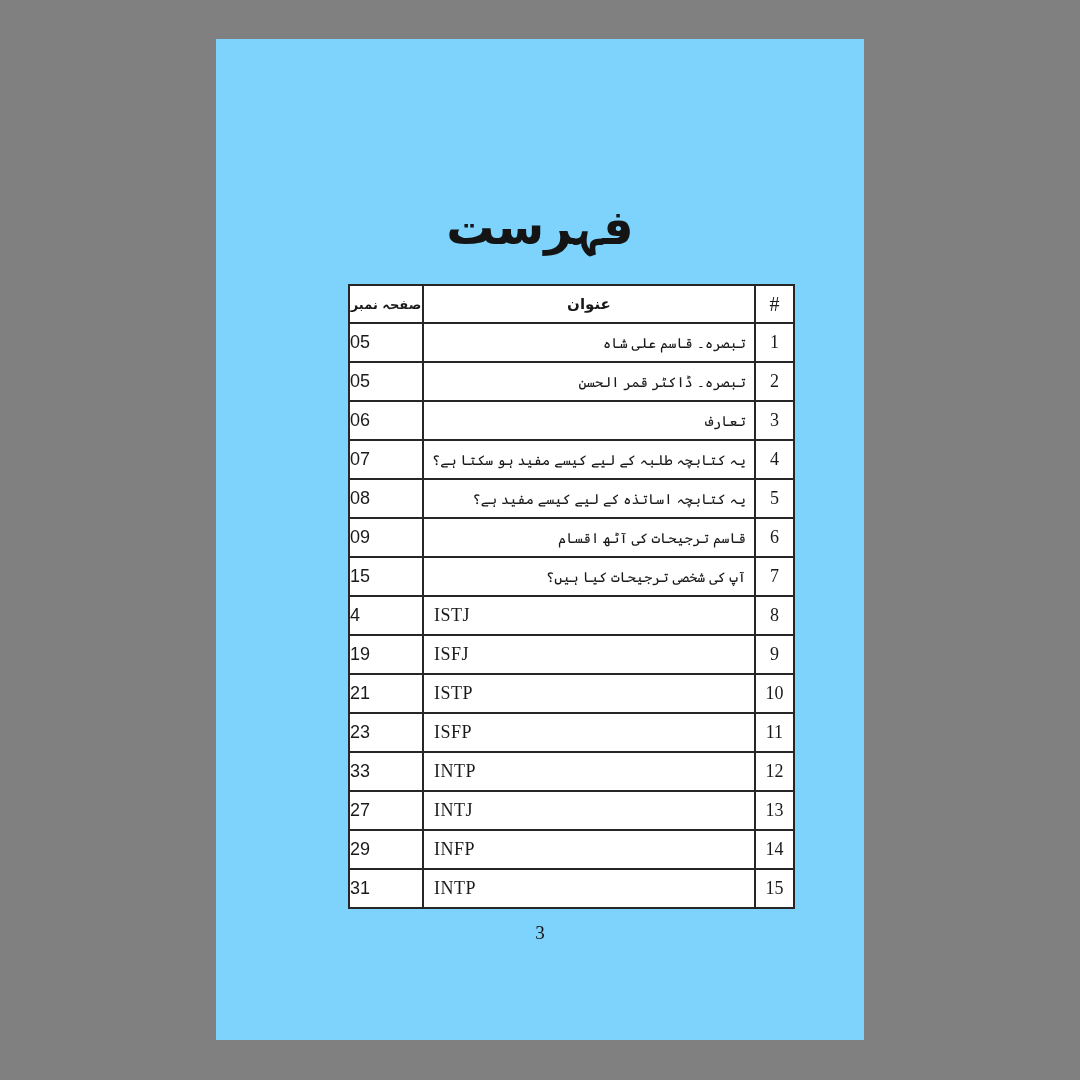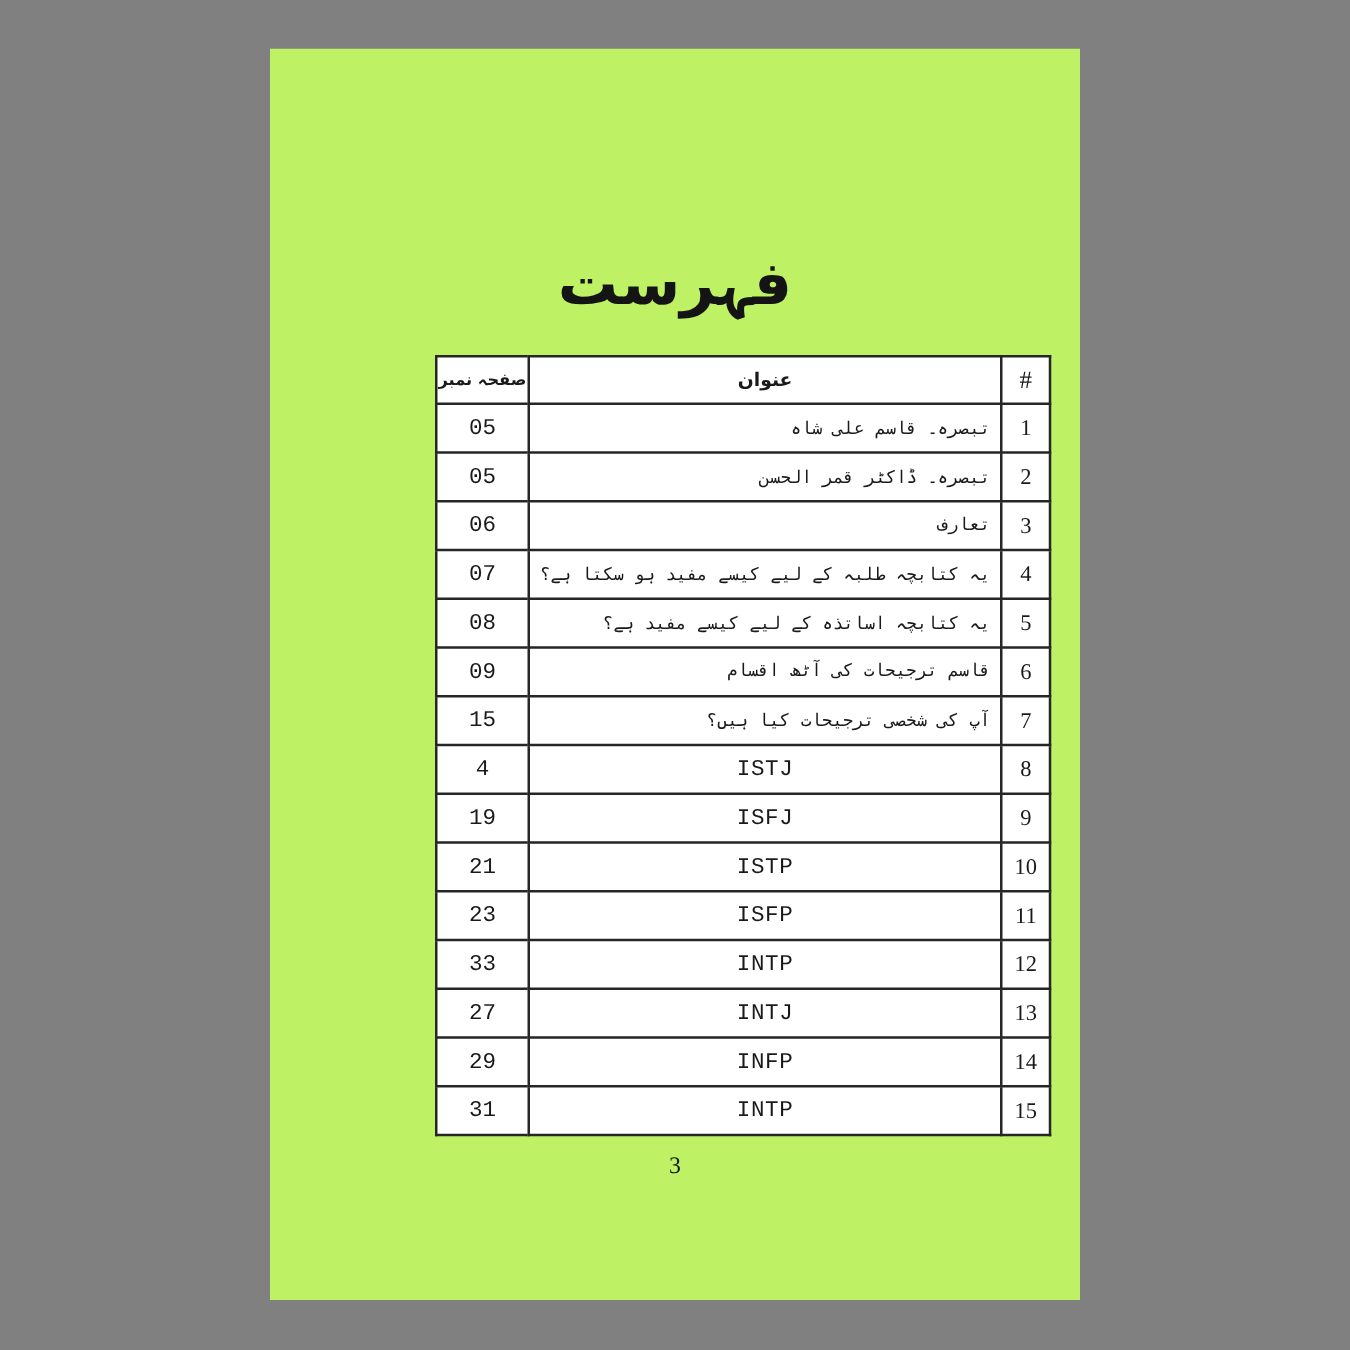--- a/index.html
+++ b/index.html
@@ -15,21 +15,21 @@
     position: relative;
     width: 1080px;
     height: 1080px;
   }
   .paper {
     position: absolute;
     left: 216px;
     top: 39px;
     width: 648px;
     height: 1001px;
-    background: #bef264;
+    background: #7dd3fc;
   }
   .book-title {
     position: absolute;
     top: 158px;
     left: 0;
     width: 100%;
     text-align: center;
     direction: rtl;
     font-family: "DejaVu Sans", sans-serif;
     font-size: 48px;
@@ -47,33 +47,33 @@
   }
   table.toc th, table.toc td {
     border: 2px solid #262626;
     padding: 0;
     background: #ffffff;
   }
   th.col-index  { width: 37px;  height: 36px; text-align: center; font-family: "Liberation Serif", serif; font-size: 20px; font-weight: normal; }
   th.col-title  { width: 278px; height: 36px; text-align: center; font-family: "DejaVu Sans", sans-serif; font-size: 15px; font-weight: 600; }
   th.col-page   { width: 72px;  height: 36px; text-align: center; font-family: "DejaVu Sans", sans-serif; font-size: 13px; font-weight: 600; }
   td.col-index  { height: 37px; text-align: center; font-family: "Liberation Serif", serif; font-size: 18px; }
-  td.col-page   { height: 37px; text-align: center; font-family: Liberation Mono, monospace; font-size: 18px; }
+  td.col-page   { height: 37px; text-align: left; font-family: Liberation Sans, sans-serif; font-size: 18px; }
   td.col-title  { height: 37px; }
   td.col-title.urdu {
-    font-family: Liberation Mono, monospace;
+    font-family: Liberation Sans, sans-serif;
     font-size: 14px;
     text-align: right;
     padding: 0 8px;
     white-space: nowrap;
   }
   td.col-title.latin {
-    font-family: Liberation Mono, monospace;
+    font-family: Liberation Serif, serif;
     font-size: 18px;
-    text-align: center;
+    text-align: left;
     padding: 0 10px;
     letter-spacing: 0.5px;
     direction: ltr;
   }
   .page-footer {
     position: absolute;
     top: 883px;
     left: 0;
     width: 100%;
     text-align: center;

